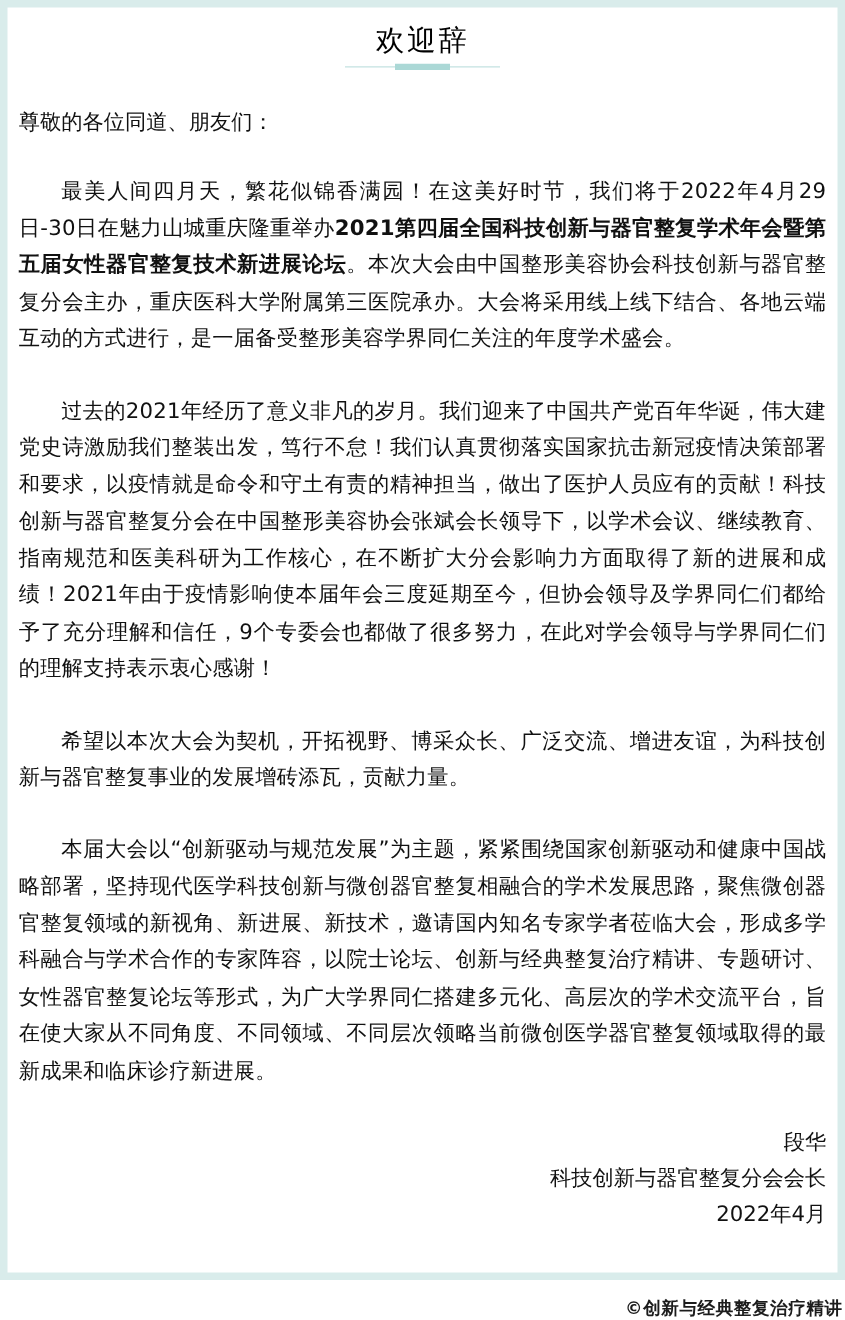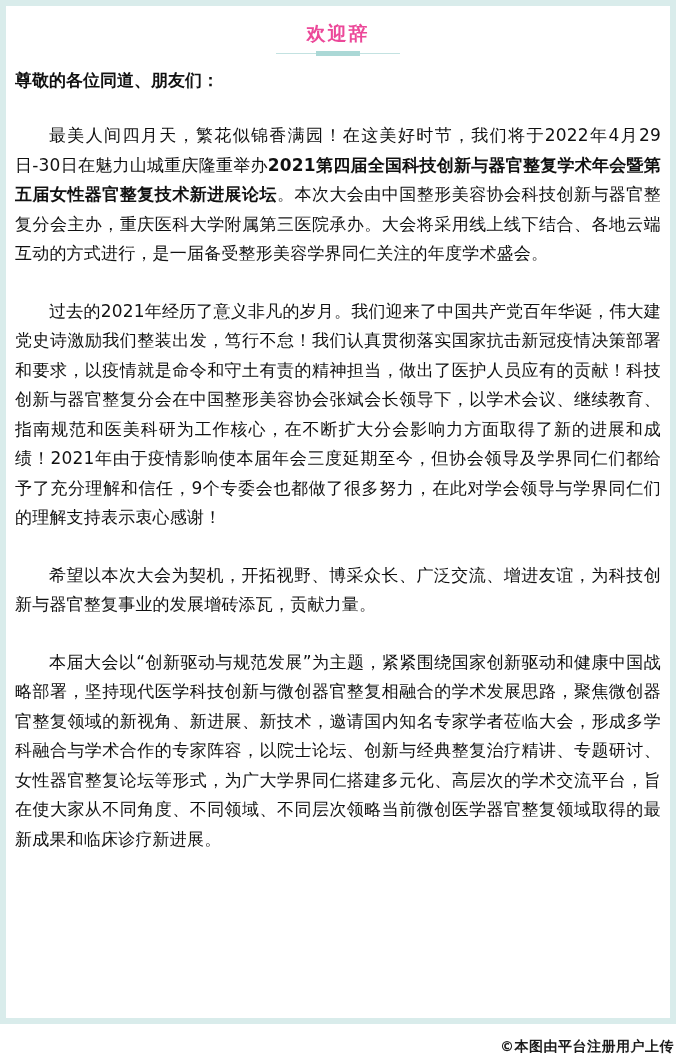--- a/index.html
+++ b/index.html
@@ -17,23 +17,23 @@
     background: #ffffff;
     border: 6px solid #d9eceb;
     padding: 8px 9px 0 9px;
   }
   .title-wrap {
     text-align: center;
     margin-top: 6px;
   }
   .doc-title {
     display: inline-block;
-    color: #ec4899;
-    font-size: 19px;
-    font-weight: bold;
+    color: #000000;
+    font-size: 23px;
+    font-weight: normal;
     letter-spacing: 2px;
     line-height: 26px;
   }
   .title-underline {
     position: relative;
     width: 124px;
     height: 7px;
     margin: 4px auto 0 auto;
   }
   .title-underline .thin-line {
@@ -43,23 +43,23 @@
     background: #c3e2e1;
   }
   .title-underline .thick-line {
     position: absolute;
     left: 50%; top: 1px;
     width: 44px; height: 5px;
     margin-left: -22px;
     background: #abd8d6;
   }
   .salutation {
-    margin-top: 10px;
+    margin-top: 28px;
     font-size: 17px;
-    font-weight: bold;
+    font-weight: normal;
     color: #111111;
     line-height: 26px;
   }
   .para {
     margin-top: 28px;
     font-size: 17px;
     color: #111111;
     line-height: 29.5px;
     text-align: justify;
     text-indent: 2em;
@@ -104,16 +104,21 @@
   <div class="salutation">尊敬的各位同道、朋友们：</div>
 
   <p class="para"><span>最美人间四月天，繁花似锦香满园！在这美好时节，我们将于2022年4月29日-30日在魅力山城重庆隆重举办</span><span class="bold">2021第四届全国科技创新与器官整复学术年会暨第五届女性器官整复技术新进展论坛</span><span>。本次大会由中国整形美容协会科技创新与器官整复分会主办，重庆医科大学附属第三医院承办。大会将采用线上线下结合、各地云端互动的方式进行，是一届备受整形美容学界同仁关注的年度学术盛会。</span></p>
 
   <p class="para">过去的2021年经历了意义非凡的岁月。我们迎来了中国共产党百年华诞，伟大建党史诗激励我们整装出发，笃行不怠！我们认真贯彻落实国家抗击新冠疫情决策部署和要求，以疫情就是命令和守土有责的精神担当，做出了医护人员应有的贡献！科技创新与器官整复分会在中国整形美容协会张斌会长领导下，以学术会议、继续教育、指南规范和医美科研为工作核心，在不断扩大分会影响力方面取得了新的进展和成绩！2021年由于疫情影响使本届年会三度延期至今，但协会领导及学界同仁们都给予了充分理解和信任，9个专委会也都做了很多努力，在此对学会领导与学界同仁们的理解支持表示衷心感谢！</p>
 
   <p class="para">希望以本次大会为契机，开拓视野、博采众长、广泛交流、增进友谊，为科技创新与器官整复事业的发展增砖添瓦，贡献力量。</p>
 
   <p class="para">本届大会以“创新驱动与规范发展”为主题，紧紧围绕国家创新驱动和健康中国战略部署，坚持现代医学科技创新与微创器官整复相融合的学术发展思路，聚焦微创器官整复领域的新视角、新进展、新技术，邀请国内知名专家学者莅临大会，形成多学科融合与学术合作的专家阵容，以院士论坛、创新与经典整复治疗精讲、专题研讨、女性器官整复论坛等形式，为广大学界同仁搭建多元化、高层次的学术交流平台，旨在使大家从不同角度、不同领域、不同层次领略当前微创医学器官整复领域取得的最新成果和临床诊疗新进展。</p>
 
+  <div class="signature">
+    <div>段华</div>
+    <div>科技创新与器官整复分会会长</div>
+    <div>2022年4月</div>
+  </div>
 
 </div>
 
-<div class="watermark">©本图由平台注册用户上传</div>
+<div class="watermark">©创新与经典整复治疗精讲</div>
 
 </body></html>

